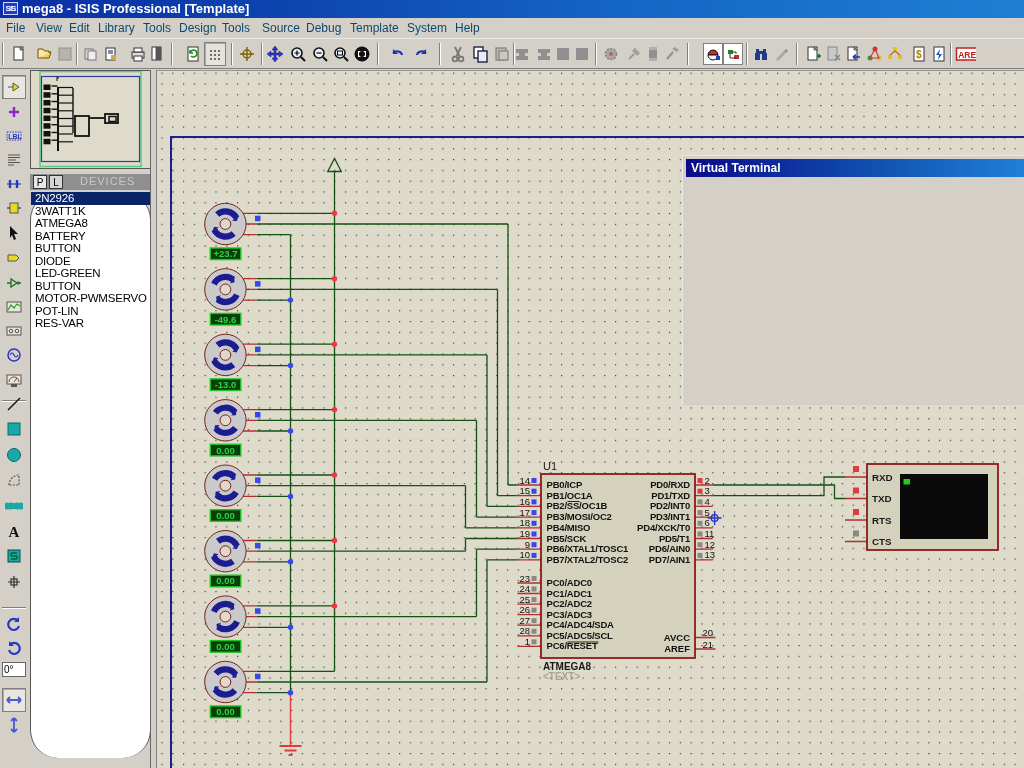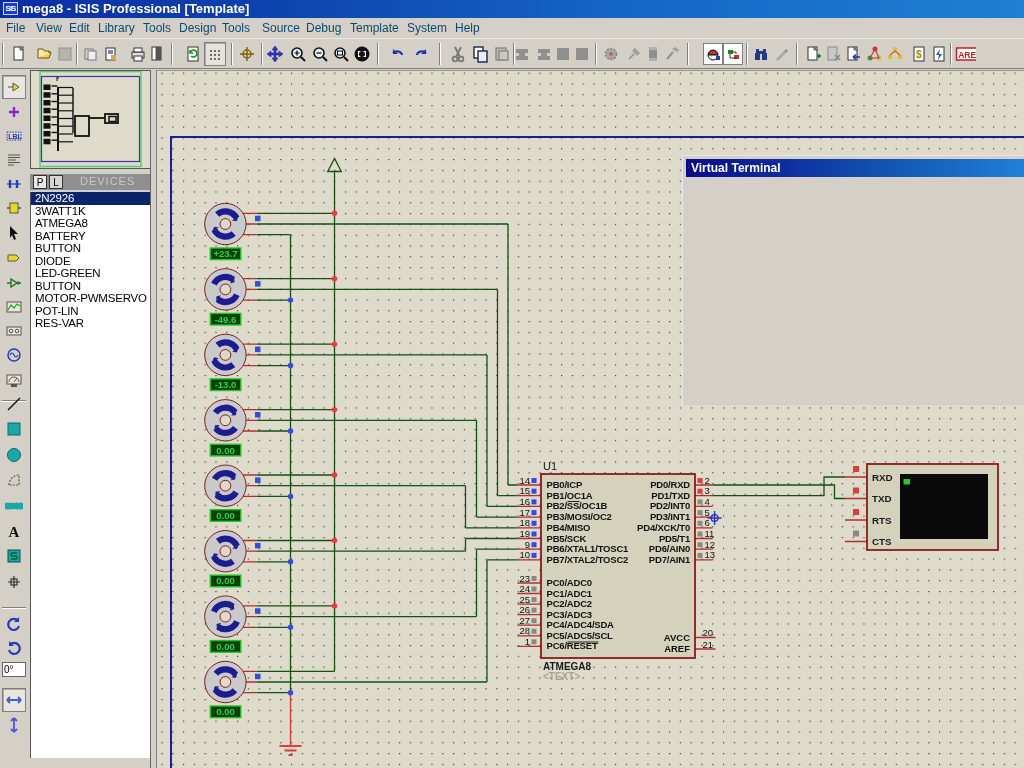--- a/index.html
+++ b/index.html
@@ -20,21 +20,21 @@
   #lefttb { position:absolute; left:0; top:70px; width:28px; height:698px; background:#D4D0C8; }
   .ltbtn { position:absolute; left:5px; width:18px; height:18px; }
   #panel { position:absolute; left:28px; top:70px; width:129px; height:698px; background:#D4D0C8; }
   #overview { position:absolute; left:2px; top:0px; width:123px; height:99px; background:#DEDBCB;
     border:1px solid #555; }
   #plbar { position:absolute; left:2px; top:104px; width:121px; height:16px; background:#8f8f8f; }
   .plbtn { position:absolute; top:1px; width:14px; height:14px; background:#e8e8e8; border:1px solid #333;
     font-size:10px; text-align:center; line-height:13px; color:#000; }
   #plbar .hdr { position:absolute; left:50px; top:1px; width:80px; color:#c9c9c9; font-size:11px; letter-spacing:1px;}
   #devlist { position:absolute; left:2px; top:122px; width:121px; height:566px; background:#fff;
-    border-left:1px solid #555; border-right:1px solid #555; font-size:11.5px; color:#000; }
+    border-left:1px solid #555; border-right:1px solid #555; font-size:11.5px; color:#000;border-radius:28px; }
   #devlist div { height:12.5px; line-height:12.5px; padding-left:4px; white-space:nowrap; letter-spacing:-0.2px;}
   #devlist div.sel { background:#0A246A; color:#fff; }
   #schem { position:absolute; left:157px; top:70px; width:867px; height:698px; }
   #vterm { position:absolute; left:682px; top:155px; width:342px; height:250px; background:#D4D0C8;
     border-top:1px solid #e8e8e4; border-left:1px solid #e8e8e4; }
   #vttitle { position:absolute; left:3px; top:3px; width:339px; height:18px;
     background:linear-gradient(90deg,#0a0a8a 0%,#1050b0 55%,#2080d8 100%);padding-left:48px; }
   #vttitle span { position:absolute; left:5px; top:2px; color:#fff; font-size:12px; font-weight:bold; }
   #vtscreen { position:absolute; left:3px; top:21px; width:334px; height:225px; background:#050505; }
   #vtscreen span { position:absolute; left:4px; top:3px; color:#3ce03c; font-size:15px; font-weight:bold;

